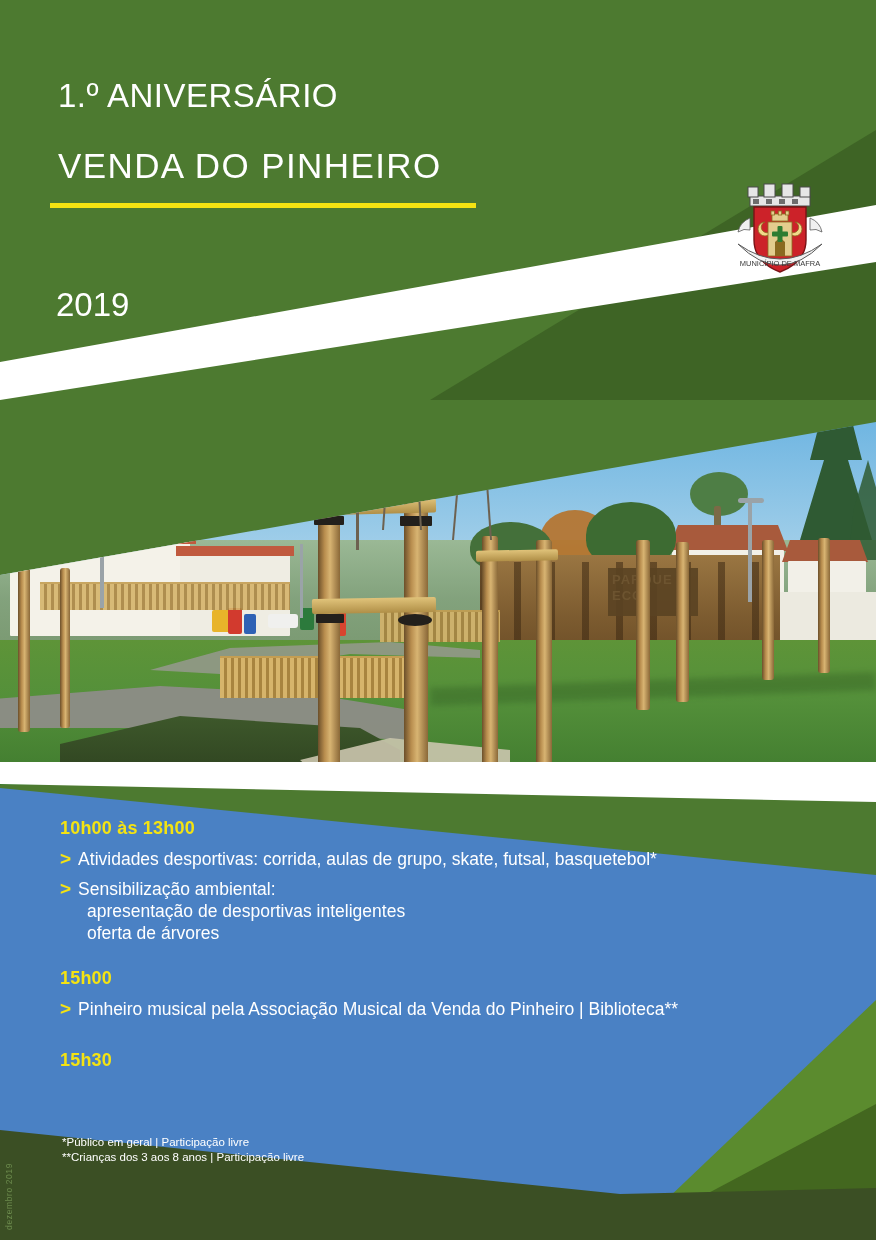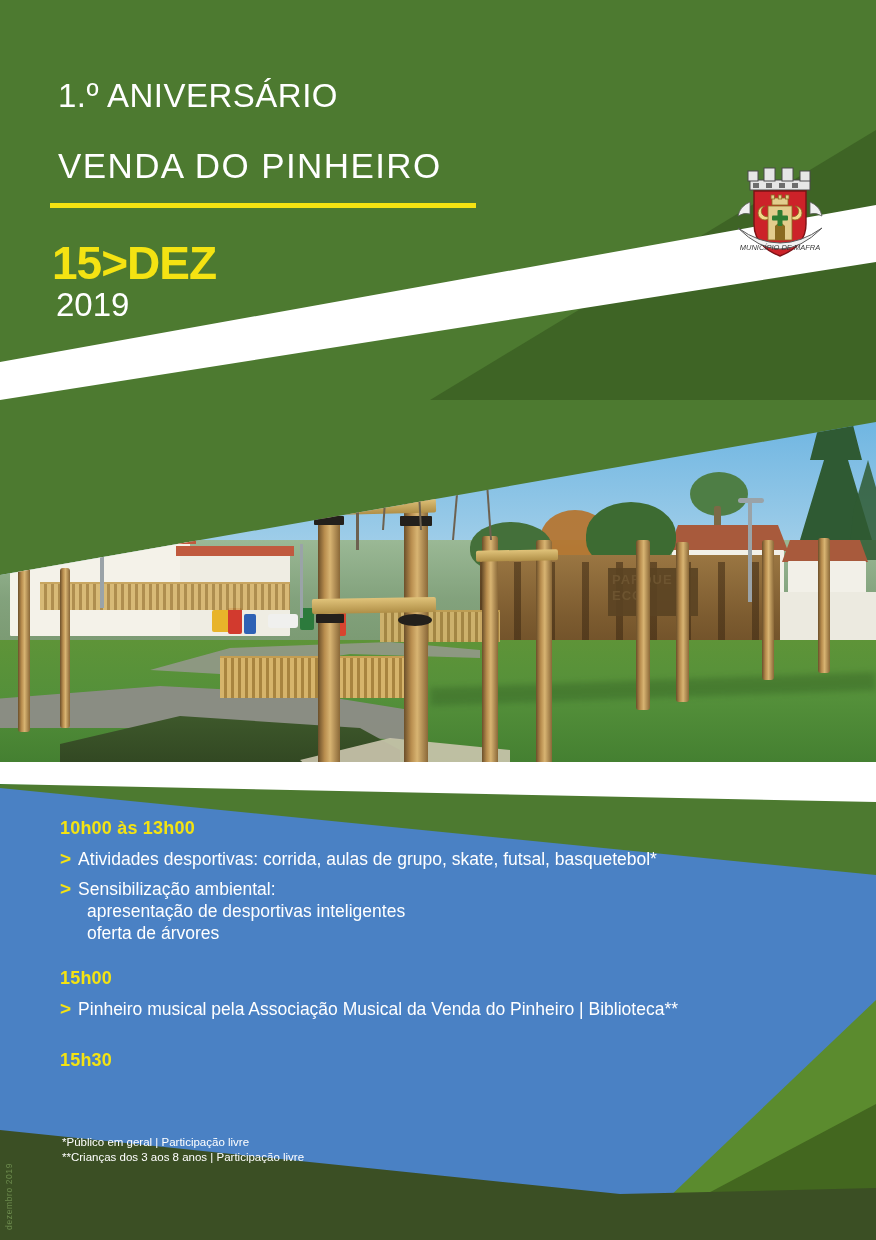--- a/index.html
+++ b/index.html
@@ -183,21 +183,21 @@
     font-size:46px;font-weight:bold;color:#f4e312;
     letter-spacing:-1px;line-height:1;white-space:nowrap;
   }
   .t-date .arrow{display:inline-block;}
   .t-year{
     position:absolute;left:56px;top:288px;
     font-size:33px;color:#ffffff;font-weight:400;line-height:1;
   }
 
   
-  .coa{position:absolute;left:720px;top:162px;width:120px;height:112px;font-style:italic;}
+  .coa{position:absolute;left:720px;top:178px;width:120px;height:112px;}
 
   
   .prog{position:absolute;left:0;top:770px;width:860px;height:470px;}
   .time{
     position:absolute;left:60px;color:#f4e312;font-weight:bold;
     font-size:18px;letter-spacing:.2px;white-space:nowrap;
   }
   .row{position:absolute;left:60px;color:#ffffff;font-size:17.5px;line-height:22px;}
   .row .chev{
     color:#f4e312;font-weight:bold;font-size:19px;margin-right:7px;
@@ -318,23 +318,20 @@
     <div class="ph-leaf" style="left:410px;top:160px;width:15px;height:11px;background:#97a04a;"></div>
     <div class="ph-leaf" style="left:466px;top:176px;width:14px;height:11px;background:#b8a455;"></div>
     <div class="ph-leaf" style="left:504px;top:206px;width:14px;height:11px;background:#a89a4e;"></div>
   </div>
 
   <div class="hdr-white"></div>
 
   <div class="t-anniv">1.º ANIVERSÁRIO</div>
   <div class="t-local">VENDA DO PINHEIRO</div>
   <div class="t-rule"></div>
-  <div class="t-date">
-    <span>15</span><span class="arrow">&gt;</span><span>DEZ</span>
-  </div>
   <div class="t-year">2019</div>
 
   <div class="coa">
     <svg viewBox="0 0 120 112" width="120" height="112">
 
       <g>
         <rect x="30" y="18" width="60" height="10" fill="#e6e6e6" stroke="#4a4a4a" stroke-width="1"></rect>
         <rect x="28" y="9" width="10" height="10" fill="#e6e6e6" stroke="#4a4a4a" stroke-width="1"></rect>
         <rect x="44" y="6" width="11" height="13" fill="#e6e6e6" stroke="#4a4a4a" stroke-width="1"></rect>
         <rect x="62" y="6" width="11" height="13" fill="#e6e6e6" stroke="#4a4a4a" stroke-width="1"></rect>

